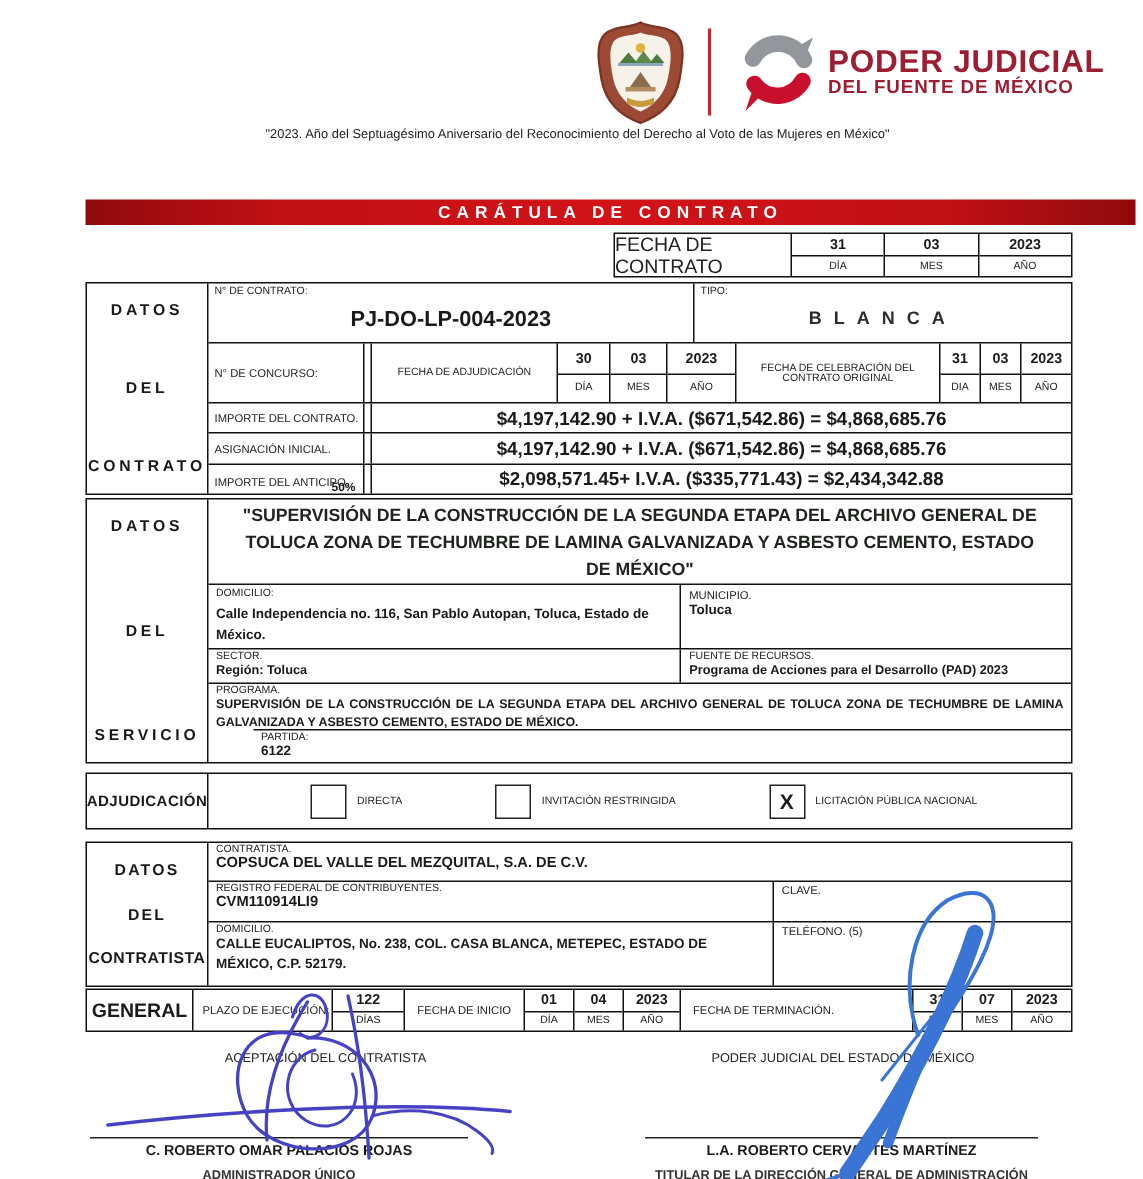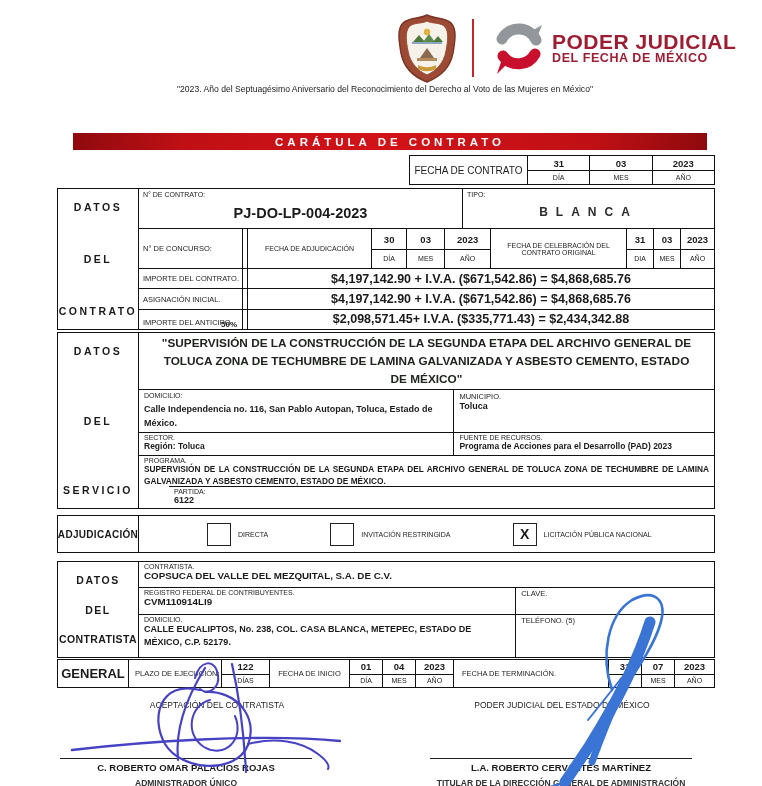--- a/index.html
+++ b/index.html
@@ -11,28 +11,28 @@
   
   .hdr { position:absolute; left:396px; top:12px; display:flex; align-items:center; }
   .hdr-divider { width:2px; height:58px; background:#c0272d; margin:0 16px 0 14px; }
   .brand-text { margin-left:8px; line-height:1.02; }
   .brand-l1 { font-size:21px; font-weight:bold; color:#9d1d33; letter-spacing:0.5px; }
   .brand-l2 { font-size:12.5px; font-weight:bold; color:#9d1d33; letter-spacing:0.6px; }
   .motto { position:absolute; left:55px; top:84px; width:660px; text-align:center;
            font-size:8.6px; color:#222; }
   
   .doc { position:absolute; left:57px; top:133px; width:658px; }
-  .banner { position:absolute; left:16px; top:0; width:634px; height:17px;
+  .banner { position:absolute; left:0; top:0; width:700px; height:17px;
     background:linear-gradient(90deg,#8f0a0d 0%,#c01015 18%,#d21318 50%,#c01015 82%,#8f0a0d 100%);
     color:#fff; font-weight:bold; font-size:11.5px; letter-spacing:4px;
     display:flex; align-items:center; justify-content:center; }
   .fct { position:absolute; left:352px; top:22px; width:306px; height:30px;
     border:1.5px solid #111; display:flex; font-size:8px; }
   .fct-label { width:118px; border-right:1px solid #111; display:flex;
-    align-items:center; justify-content:center; font-size:10px; color:#222; }
+    align-items:center; justify-content:center; font-size:13px; color:#222; }
   .dcolset { display:flex; flex:1; }
   .dcol { display:flex; flex-direction:column; border-left:1px solid #111; text-align:left; }
   .dcol:first-child { border-left:none; }
   .dval { flex:1.1; font-weight:bold; font-size:9.5px; display:flex; align-items:center;
     justify-content:center; border-bottom:1px solid #111; }
   .dunit { flex:1; font-size:7px; color:#222; display:flex; align-items:center; justify-content:center; }
   .box { position:absolute; left:0; width:658px; border:1.7px solid #111; display:flex; background:#fff; }
   .seclab { width:81px; border-right:1.2px solid #111; display:flex; flex-direction:column;
     justify-content:space-between; align-items:center; padding:12px 2px;
     font-weight:bold; font-size:10.5px; letter-spacing:2.5px; }
@@ -79,21 +79,21 @@
     <div class="hdr-divider"></div>
     <svg width="54" height="60" viewBox="0 0 54 60">
       <path d="M12 21 A19 19 0 0 1 46 22" fill="none" stroke="#93979c" stroke-width="11" stroke-linecap="round"></path>
       <path d="M45 36 A19 19 0 0 1 13 38" fill="none" stroke="#c8102e" stroke-width="11" stroke-linecap="round"></path>
       <path d="M13 38 L7 56 L16 47 Z" fill="#c8102e"></path>
       <path d="M46 22 L52 7 L40 14 Z" fill="#93979c"></path>
       <circle cx="28" cy="29" r="8" fill="#ffffff"></circle>
     </svg>
     <div class="brand-text">
       <div class="brand-l1">PODER JUDICIAL</div>
-      <div class="brand-l2">DEL FECHA DE MÉXICO</div>
+      <div class="brand-l2">DEL FUENTE DE MÉXICO</div>
     </div>
   </div>
   <div class="motto">"2023. Año del Septuagésimo Aniversario del Reconocimiento del Derecho al Voto de las Mujeres en México"</div>
 
   <div class="doc">
 
     <div class="banner">CARÁTULA DE CONTRATO</div>
 
     <div class="fct">
       <div class="fct-label">FECHA DE CONTRATO</div>

